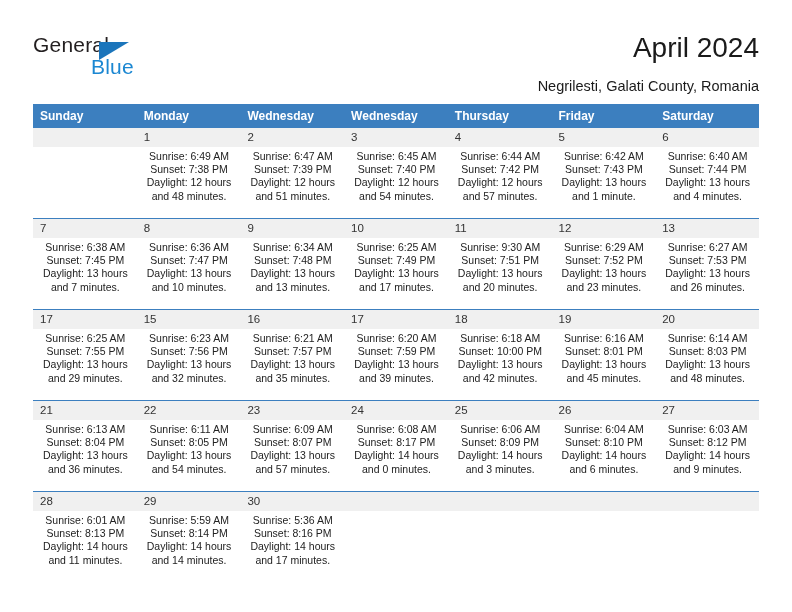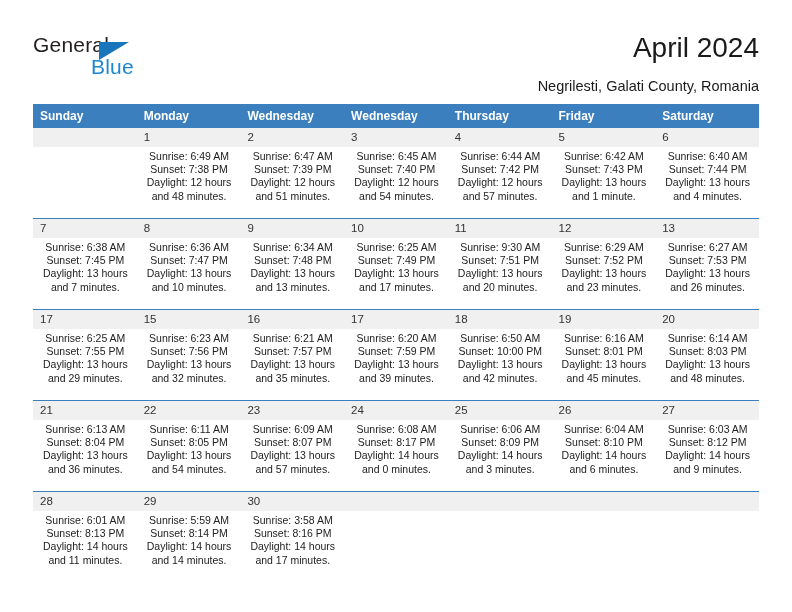--- a/index.html
+++ b/index.html
@@ -364,21 +364,21 @@
                 <div>Sunrise: 6:20 AM</div>
                 <div>Sunset: 7:59 PM</div>
                 <div class="wrap">Daylight: 13 hours and 39 minutes.</div>
               </div>
             </div>
           </td>
           <td>
             <div class="cell-inner">
               <div class="daynum">18</div>
               <div class="details">
-                <div>Sunrise: 6:50 AM</div>
+                <div>Sunrise: 6:18 AM</div>
                 <div>Sunset: 10:00 PM</div>
                 <div class="wrap">Daylight: 13 hours and 42 minutes.</div>
               </div>
             </div>
           </td>
           <td>
             <div class="cell-inner">
               <div class="daynum">19</div>
               <div class="details">
                 <div>Sunrise: 6:16 AM</div>
@@ -488,21 +488,21 @@
                 <div>Sunrise: 5:59 AM</div>
                 <div>Sunset: 8:14 PM</div>
                 <div class="wrap">Daylight: 14 hours and 14 minutes.</div>
               </div>
             </div>
           </td>
           <td>
             <div class="cell-inner">
               <div class="daynum">30</div>
               <div class="details">
-                <div>Sunrise: 3:58 AM</div>
+                <div>Sunrise: 5:36 AM</div>
                 <div>Sunset: 8:16 PM</div>
                 <div class="wrap">Daylight: 14 hours and 17 minutes.</div>
               </div>
             </div>
           </td>
           <td>
             <div class="cell-inner blank">
               <div class="daynum empty"></div>
             </div>
           </td>

